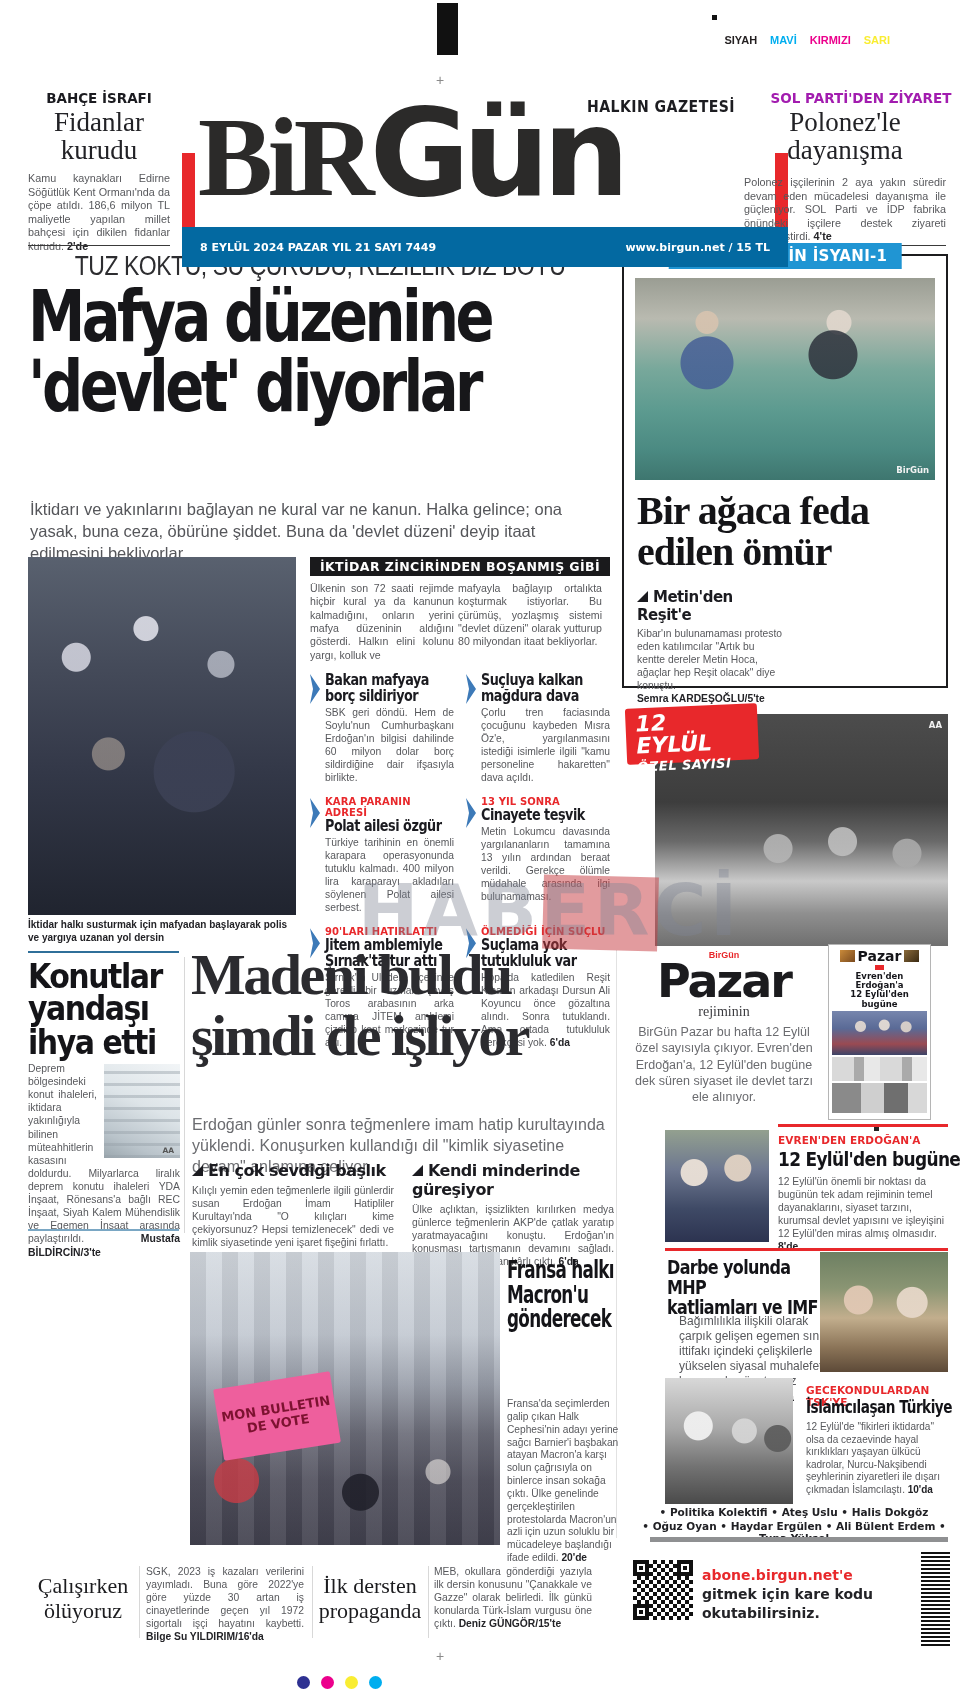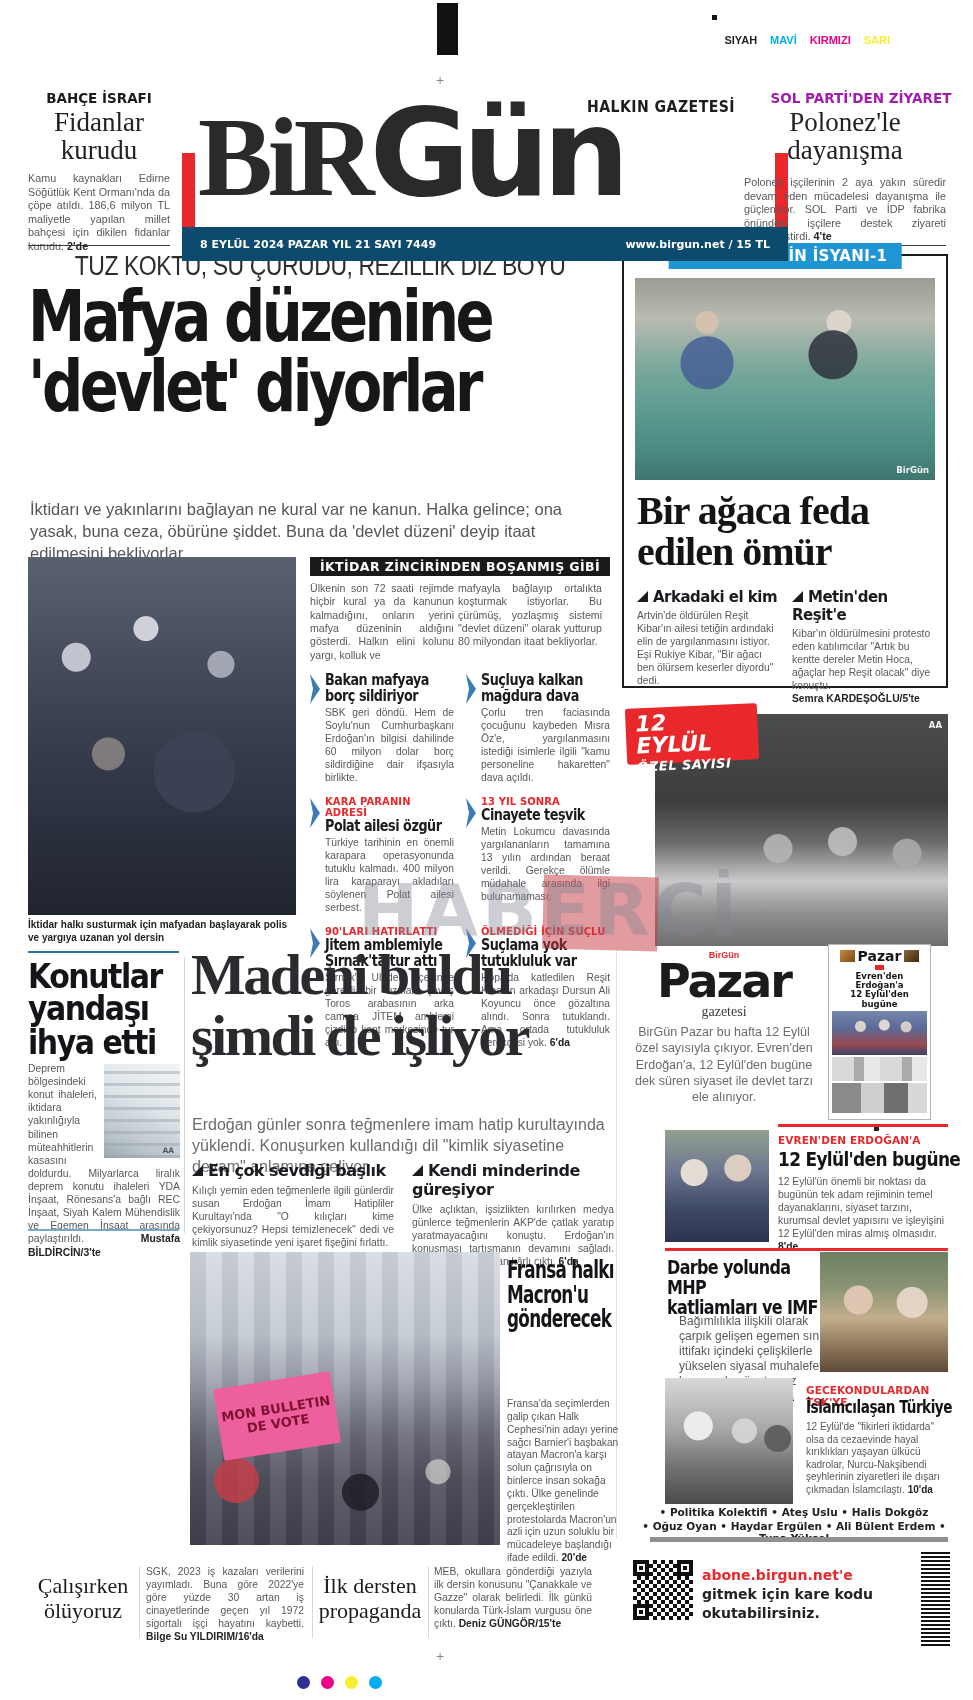--- a/index.html
+++ b/index.html
@@ -47,21 +47,21 @@
 kurudu</div>
   <p class="abs body-txt" style="left:28px;top:172px;width:142px;font-size:10.8px;margin:0;">
     <span>Kamu kaynakları Edirne Söğütlük Kent Ormanı'nda da çöpe atıldı. 186,6 milyon TL maliyetle yapılan millet bahçesi için dikilen fidanlar kurudu.</span>
     <span class="byline">2'de</span>
   </p>
   <div class="abs rule" style="left:28px;top:245px;width:142px;height:1px;"></div>
 
   <div class="abs heavy" style="left:545px;top:97px;width:190px;text-align:right;font-size:16px;letter-spacing:.5px;transform:scaleX(.88);transform-origin:right top;color:#1d1d21;">HALKIN GAZETESİ</div>
   <div class="abs" style="left:182px;top:153px;width:13px;height:76px;background:#e8282b;"></div>
   <div class="abs" style="left:775px;top:153px;width:13px;height:76px;background:#e8282b;"></div>
-  <div class="abs" style="left:182px;top:227px;width:606px;height:34px;background:#0c4a6e;display:flex;justify-content:space-between;align-items:center;padding:0 18px;box-sizing:border-box;z-index:2;">
+  <div class="abs" style="left:182px;top:227px;width:606px;height:40px;background:#0369a1;display:flex;justify-content:space-between;align-items:center;padding:0 18px;box-sizing:border-box;z-index:2;">
     <span class="heavy" style="font-size:11px;color:#fff;">8 EYLÜL 2024 PAZAR YIL 21 SAYI 7449</span>
     <span class="heavy" style="font-size:11px;color:#fff;">www.birgun.net / 15 TL</span>
   </div>
   <div class="abs" style="left:198px;top:98px;height:115px;line-height:110px;white-space:nowrap;z-index:3;color:#2b2a29;">
     <span class="serif" style="font-weight:bold;font-size:112px;letter-spacing:-5px;">BiR</span><span class="heavy" style="font-size:122px;letter-spacing:-7px;">Gün</span>
   </div>
 
   <div class="abs heavy" style="left:760px;top:90px;width:202px;font-size:13.5px;text-align:center;color:#a21caf;">SOL PARTİ'DEN ZİYARET</div>
   <div class="abs serif prewrap" style="left:744px;top:108px;width:202px;font-size:27px;line-height:1.05;text-align:center;color:#222226;">Polonez'le
 dayanışma</div>
@@ -142,26 +142,22 @@
         radial-gradient(circle at 66% 38%, rgba(45,50,60,.85) 0 24px, transparent 25px),
         radial-gradient(circle at 68% 22%, rgba(225,215,205,.9) 0 12px, transparent 13px),
         radial-gradient(circle at 24% 22%, rgba(215,195,175,.9) 0 11px, transparent 12px),
         linear-gradient(180deg,#9a9d93 0%,#b9bab0 20%,#78a89b 45%,#5d9b90 65%,#4b8a82 85%,#3e766f 100%);">
       <span class="credit" style="bottom:5px;">BirGün</span>
     </div>
     <div class="abs serif prewrap" style="left:13px;top:234px;width:302px;font-weight:bold;font-size:40px;line-height:1.03;letter-spacing:-1px;color:#141417;">Bir ağaca feda
 edilen ömür</div>
     <div class="abs" style="left:13px;top:332px;width:300px;display:flex;gap:10px;">
       <div style="width:146px;">
-        <div><span class="tri"></span><span class="col-title">Arkadaki el kim</span></div>
-        <p class="body-txt" style="margin:4px 0 0;text-align:left;">Artvin'de öldürülen Reşit Kibar'ın ailesi tetiğin ardındaki elin de yargılanmasını istiyor. Eşi Rukiye Kibar, "Bir ağacı ben ölürsem keserler diyordu" dedi.</p>
-      </div>
-      <div style="width:146px;">
         <div><span class="tri"></span><span class="col-title">Metin'den Reşit'e</span></div>
-        <p class="body-txt" style="margin:4px 0 0;text-align:left;"><span>Kibar'ın öldürülmesini protesto eden katılımcılar "Artık bu kentte dereler Metin Hoca, ağaçlar hep Reşit olacak" diye konuştu.</span><br>
+        <p class="body-txt" style="margin:4px 0 0;text-align:left;"><span>Kibar'ın bulunamaması protesto eden katılımcılar "Artık bu kentte dereler Metin Hoca, ağaçlar hep Reşit olacak" diye konuştu.</span><br>
         <span class="byline">Semra KARDEŞOĞLU/5'te</span></p>
       </div>
     </div>
   </div>
 
   <div class="abs photo" style="left:655px;top:714px;width:293px;height:232px;background:
       radial-gradient(circle at 42% 58%, rgba(180,180,180,.9) 0 14px, transparent 15px),
       radial-gradient(circle at 64% 55%, rgba(190,190,190,.9) 0 14px, transparent 15px),
       radial-gradient(circle at 86% 60%, rgba(170,170,170,.9) 0 14px, transparent 15px),
       linear-gradient(180deg,#4c4c4c 0%,#3d3d3d 38%,#6a6a6a 55%,#c9c9c9 72%,#8f8f8f 86%,#6f6f6f 100%);">
@@ -218,21 +214,21 @@
   <div class="abs heavy prewrap" style="left:507px;top:1258px;width:170px;font-size:24px;line-height:1.03;letter-spacing:-1px;color:#141418;transform:scaleX(.7);transform-origin:left top;">Fransa halkı
 Macron'u
 gönderecek</div>
   <p class="abs body-txt" style="left:507px;top:1398px;width:113px;margin:0;font-size:10.2px;text-align:left;">
     <span>Fransa'da seçimlerden galip çıkan Halk Cephesi'nin adayı yerine sağcı Barnier'i başbakan atayan Macron'a karşı solun çağrısıyla on binlerce insan sokağa çıktı. Ülke genelinde gerçekleştirilen protestolarda Macron'un azli için uzun soluklu bir mücadeleye başlandığı ifade edildi.</span>
     <span class="byline">20'de</span>
   </p>
 
   <div class="abs" style="left:624px;top:950px;width:200px;text-align:center;color:#e8282b;font-weight:bold;font-size:9px;">BirGün</div>
   <div class="abs heavy" style="left:624px;top:958px;width:200px;text-align:center;font-size:46px;line-height:1;letter-spacing:-2px;color:#1b1b1e;">Pazar</div>
-  <div class="abs serif" style="left:624px;top:1004px;width:200px;text-align:center;font-size:14px;color:#3a3a3e;">gazetesi</div>
+  <div class="abs serif" style="left:624px;top:1004px;width:200px;text-align:center;font-size:14px;color:#3a3a3e;">rejiminin</div>
   <div class="abs" style="left:630px;top:1024px;width:188px;text-align:center;font-size:12.5px;line-height:1.3;color:#6a6b6f;">BirGün Pazar bu hafta 12 Eylül özel sayısıyla çıkıyor. Evren'den Erdoğan'a, 12 Eylül'den bugüne dek süren siyaset ile devlet tarzı ele alınıyor.</div>
 
   <div class="abs" style="left:828px;top:944px;width:103px;height:176px;border:1px solid #b5b5b5;background:#fff;box-sizing:border-box;">
     <div style="margin:3px 3px 0;height:15px;display:flex;align-items:center;justify-content:center;gap:3px;">
       <span style="width:15px;height:12px;background:linear-gradient(135deg,#c98a3a,#7a4a1e);"></span>
       <span class="heavy" style="font-size:14px;color:#141418;">Pazar</span>
       <span style="width:15px;height:12px;background:linear-gradient(135deg,#8a6a3a,#3a2a12);"></span>
     </div>
     <div style="width:9px;height:5px;background:#e8282b;margin:2px auto;"></div>
     <div class="heavy prewrap" style="font-size:8.5px;line-height:1.08;text-align:center;color:#15151a;margin:1px 2px;">Evren'den Erdoğan'a

